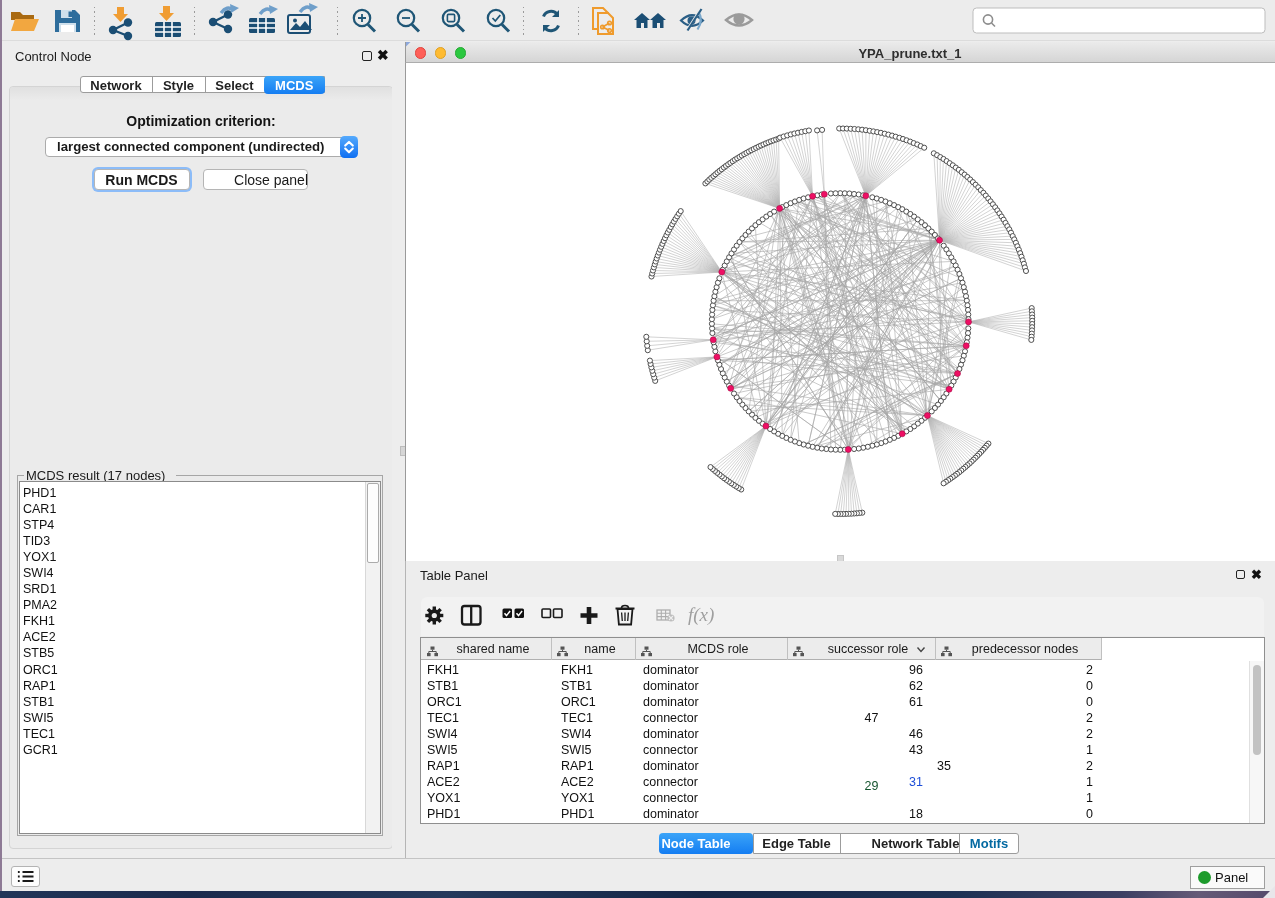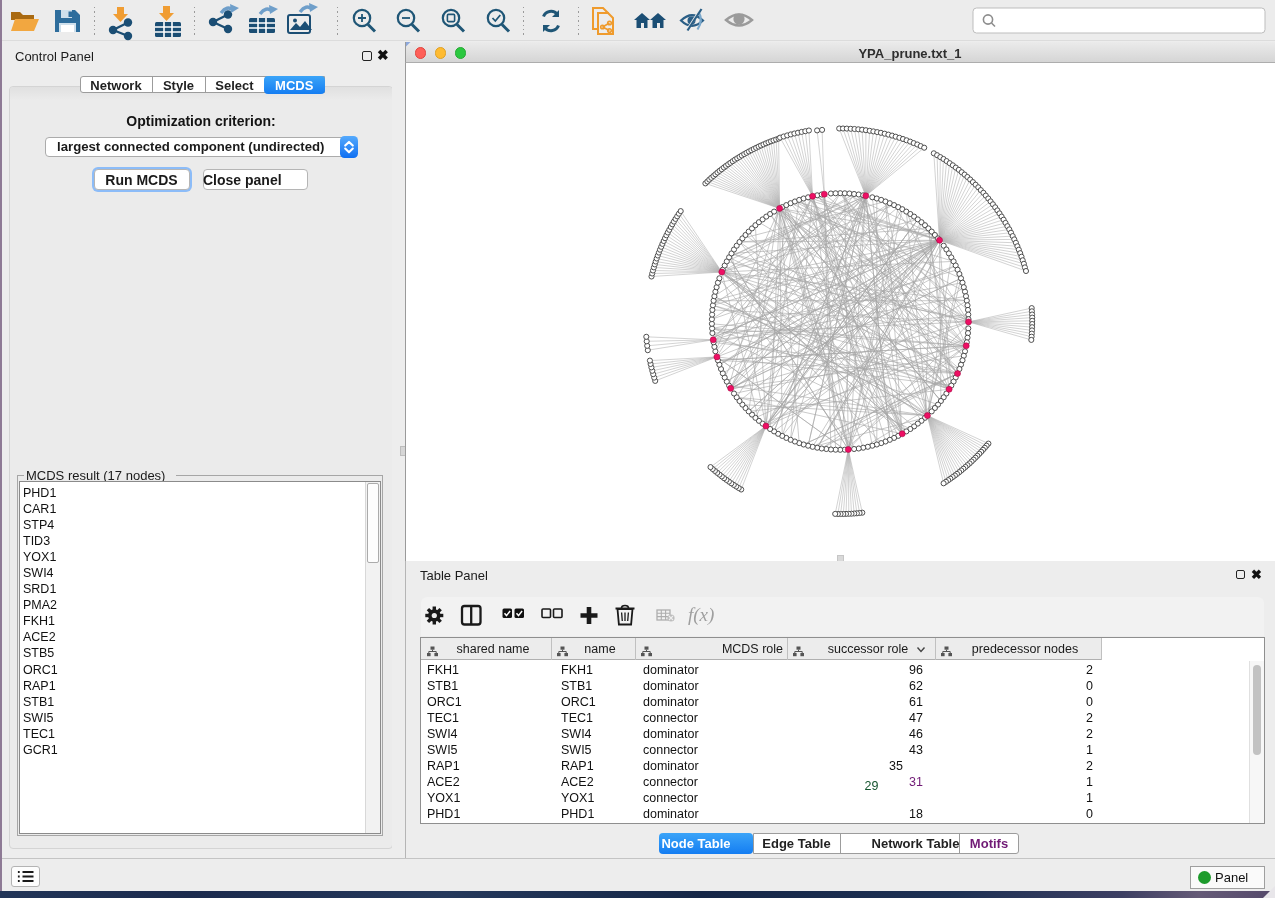--- a/index.html
+++ b/index.html
@@ -116,21 +116,21 @@
 
 <g>
  <path d="M726 20 q13 -11 26 0 q-13 11 -26 0 z" fill="none" stroke="#9b9b9b" stroke-width="2.4"></path>
  <circle cx="739" cy="19" r="5.6" fill="#9b9b9b"></circle>
 </g>
 
 <rect x="973" y="8" width="292" height="25" rx="3.5" fill="#fff" stroke="#bdbdbd"></rect>
 <circle cx="988" cy="19.5" r="4.6" fill="none" stroke="#8d8d8d" stroke-width="1.6"></circle>
 <path d="M991.5 23 L995 26.5" stroke="#8d8d8d" stroke-width="1.6"></path>
 </svg>
-<div class="txt" style="left:15px;top:49px;font-size:13px;color:#1c1c1c">Control Panel</div>
+<div class="txt" style="left:15px;top:49px;font-size:13px;color:#1c1c1c">Control Node</div>
 <div class="abs" style="left:362px;top:51px;width:10px;height:10px;border:1.6px solid #222;border-radius:2px"></div>
 <div class="txt" style="left:377px;top:47px;font-size:14px;font-weight:bold;color:#111">✖</div>
 <div class="abs" style="left:9px;top:86px;width:384px;height:763px;background:#ebebeb;border:1px solid #d4d4d4;border-radius:4px"></div>
 <div class="abs" style="left:10px;top:87px;width:382px;height:13px;background:linear-gradient(180deg,#e0e0e0,#ebebeb);border-radius:4px 4px 0 0"></div>
 <div class="abs" style="left:80px;top:76px;width:245px;height:17px;background:#fff;border:1px solid #9c9c9c;border-radius:3px 0 0 3px"></div>
 <div class="abs" style="left:151.5px;top:76px;width:1px;height:17px;background:#9c9c9c"></div>
 <div class="abs" style="left:204.5px;top:76px;width:1px;height:17px;background:#9c9c9c"></div>
 <div class="txt" style="left:80px;top:78px;width:72px;text-align:center;font-size:13px;font-weight:bold;color:#222">Network</div>
 <div class="txt" style="left:152px;top:78px;width:53px;text-align:center;font-size:13px;font-weight:bold;color:#222">Style</div>
 <div class="txt" style="left:205px;top:78px;width:59px;text-align:center;font-size:13px;font-weight:bold;color:#222">Select</div>
@@ -142,21 +142,21 @@
 <div class="abs" style="left:339.5px;top:136px;width:18px;height:21.5px;background:linear-gradient(180deg,#55aafd,#0f6ff2);border-radius:4.5px"></div>
 <svg class="abs" style="left:339.5px;top:136px" width="18" height="22" viewBox="0 0 18 22">
     <g stroke="#fff" stroke-width="2.1" fill="none" stroke-linecap="round" stroke-linejoin="round">
       <path d="M5.2 9.6 L9 5.9 L12.8 9.6"></path>
       <path d="M5.2 12.6 L9 16.3 L12.8 12.6"></path>
     </g>
   </svg>
 <div class="abs" style="left:93.5px;top:169px;width:96px;height:21px;background:#fff;border:1px solid #b5b5b5;border-radius:4px;box-shadow:0 0 0 2px #8cbcf8"></div>
 <div class="txt" style="left:93.5px;top:172px;width:96px;text-align:center;font-size:14px;font-weight:bold;color:#1a1a1a">Run MCDS</div>
 <div class="abs" style="left:203px;top:169px;width:105px;height:21px;background:#fff;border:1px solid #b5b5b5;border-radius:4px"></div>
-<div class="txt" style="left:203px;top:172px;width:105px;text-align:left;font-size:14px;font-weight:bold;color:#1a1a1a">Close panel</div>
+<div class="txt" style="left:203px;top:172px;width:105px;text-align:right;font-size:14px;font-weight:normal;color:#1a1a1a">Close panel</div>
 <div class="abs" style="left:17px;top:475px;width:366px;height:361px;border:1px solid #a6a6a6"></div>
 <div class="abs" style="left:24px;top:468px;width:152px;height:14px;background:#ebebeb"></div>
 <div class="txt" style="left:26px;top:468px;font-size:13px;color:#1a1a1a">MCDS result (17 nodes)</div>
 <div class="abs" style="left:19px;top:481px;width:362px;height:353px;background:#fff;border:1px solid #8b8b8b"></div>
 <div class="abs" style="left:23px;top:485px;font-size:12.5px;color:#111;line-height:16.05px">
     <div style="height:16.05px">PHD1</div>
     <div style="height:16.05px">CAR1</div>
     <div style="height:16.05px">STP4</div>
     <div style="height:16.05px">TID3</div>
     <div style="height:16.05px">YOX1</div>
@@ -663,21 +663,21 @@
 <div class="txt" style="left:569px;top:642px;width:62px;text-align:center;font-size:12.5px;color:#1a1a1a">name</div>
 <div class="abs" style="left:787px;top:638px;width:1px;height:22px;background:#c0c0c0"></div>
 <div class="abs" style="left:641px;top:643px;width:11px;height:11px"><svg width="11" height="11" viewBox="0 0 11 11">
       <g fill="#555">
         <rect x="3.5" y="0.5" width="4" height="3.2"></rect>
         <rect x="0" y="7" width="3.6" height="3.2"></rect>
         <rect x="7.4" y="7" width="3.6" height="3.2"></rect>
         <path d="M5.5 3.7 v1.8 M1.8 7 v-1.5 h7.4 V7" stroke="#555" fill="none"></path>
       </g>
     </svg></div>
-<div class="txt" style="left:653px;top:642px;width:130px;text-align:right;font-size:12.5px;color:#1a1a1a">MCDS role</div>
+<div class="txt" style="left:653px;top:642px;width:130px;text-align:center;font-size:12.5px;color:#1a1a1a">MCDS role</div>
 <div class="abs" style="left:935px;top:638px;width:1px;height:22px;background:#c0c0c0"></div>
 <div class="abs" style="left:793px;top:643px;width:11px;height:11px"><svg width="11" height="11" viewBox="0 0 11 11">
       <g fill="#555">
         <rect x="3.5" y="0.5" width="4" height="3.2"></rect>
         <rect x="0" y="7" width="3.6" height="3.2"></rect>
         <rect x="7.4" y="7" width="3.6" height="3.2"></rect>
         <path d="M5.5 3.7 v1.8 M1.8 7 v-1.5 h7.4 V7" stroke="#555" fill="none"></path>
       </g>
     </svg></div>
 <div class="txt" style="left:805px;top:642px;width:126px;text-align:center;font-size:12.5px;color:#1a1a1a">successor role</div>
@@ -705,59 +705,59 @@
 <div class="txt" style="left:820px;top:679.0px;width:103px;text-align:right;font-size:12.5px;color:#111">62</div>
 <div class="txt" style="left:1000px;top:679.0px;width:93px;text-align:right;font-size:12.5px;color:#111">0</div>
 <div class="txt" style="left:427px;top:695.0px;font-size:12.5px;color:#111">ORC1</div>
 <div class="txt" style="left:561px;top:695.0px;font-size:12.5px;color:#111">ORC1</div>
 <div class="txt" style="left:643px;top:695.0px;font-size:12.5px;color:#111">dominator</div>
 <div class="txt" style="left:820px;top:695.0px;width:103px;text-align:right;font-size:12.5px;color:#111">61</div>
 <div class="txt" style="left:1000px;top:695.0px;width:93px;text-align:right;font-size:12.5px;color:#111">0</div>
 <div class="txt" style="left:427px;top:711.0px;font-size:12.5px;color:#111">TEC1</div>
 <div class="txt" style="left:561px;top:711.0px;font-size:12.5px;color:#111">TEC1</div>
 <div class="txt" style="left:643px;top:711.0px;font-size:12.5px;color:#111">connector</div>
-<div class="txt" style="left:820px;top:711.0px;width:103px;text-align:right;font-size:12.5px;color:#111">47</div>
+<div class="txt" style="left:820px;top:711.0px;width:103px;text-align:center;font-size:12.5px;color:#111">47</div>
 <div class="txt" style="left:1000px;top:711.0px;width:93px;text-align:right;font-size:12.5px;color:#111">2</div>
 <div class="txt" style="left:427px;top:727.0px;font-size:12.5px;color:#111">SWI4</div>
 <div class="txt" style="left:561px;top:727.0px;font-size:12.5px;color:#111">SWI4</div>
 <div class="txt" style="left:643px;top:727.0px;font-size:12.5px;color:#111">dominator</div>
 <div class="txt" style="left:820px;top:727.0px;width:103px;text-align:right;font-size:12.5px;color:#111">46</div>
 <div class="txt" style="left:1000px;top:727.0px;width:93px;text-align:right;font-size:12.5px;color:#111">2</div>
 <div class="txt" style="left:427px;top:743.0px;font-size:12.5px;color:#111">SWI5</div>
 <div class="txt" style="left:561px;top:743.0px;font-size:12.5px;color:#111">SWI5</div>
 <div class="txt" style="left:643px;top:743.0px;font-size:12.5px;color:#111">connector</div>
 <div class="txt" style="left:820px;top:743.0px;width:103px;text-align:right;font-size:12.5px;color:#111">43</div>
 <div class="txt" style="left:1000px;top:743.0px;width:93px;text-align:right;font-size:12.5px;color:#111">1</div>
 <div class="txt" style="left:427px;top:759.0px;font-size:12.5px;color:#111">RAP1</div>
 <div class="txt" style="left:561px;top:759.0px;font-size:12.5px;color:#111">RAP1</div>
 <div class="txt" style="left:643px;top:759.0px;font-size:12.5px;color:#111">dominator</div>
-<div class="txt" style="left:800px;top:759.0px;width:103px;text-align:right;font-size:12.5px;color:#111">35</div>
+<div class="txt" style="left:848px;top:759.0px;width:103px;text-align:right;font-size:12.5px;color:#111">35</div>
 <div class="txt" style="left:1000px;top:759.0px;width:93px;text-align:right;font-size:12.5px;color:#111">2</div>
 <div class="txt" style="left:427px;top:775.0px;font-size:12.5px;color:#111">ACE2</div>
 <div class="txt" style="left:561px;top:775.0px;font-size:12.5px;color:#111">ACE2</div>
 <div class="txt" style="left:643px;top:775.0px;font-size:12.5px;color:#111">connector</div>
-<div class="txt" style="left:820px;top:775.0px;width:103px;text-align:right;font-size:12.5px;color:#701a75">31</div>
+<div class="txt" style="left:820px;top:775.0px;width:103px;text-align:right;font-size:12.5px;color:#1d4ed8">31</div>
 <div class="txt" style="left:1000px;top:775.0px;width:93px;text-align:right;font-size:12.5px;color:#111">1</div>
 <div class="txt" style="left:427px;top:791.0px;font-size:12.5px;color:#111">YOX1</div>
 <div class="txt" style="left:561px;top:791.0px;font-size:12.5px;color:#111">YOX1</div>
 <div class="txt" style="left:643px;top:791.0px;font-size:12.5px;color:#111">connector</div>
 <div class="txt" style="left:820px;top:779px;width:103px;text-align:center;font-size:12.5px;color:#14532d">29</div>
 <div class="txt" style="left:1000px;top:791.0px;width:93px;text-align:right;font-size:12.5px;color:#111">1</div>
 <div class="txt" style="left:427px;top:807.0px;font-size:12.5px;color:#111">PHD1</div>
 <div class="txt" style="left:561px;top:807.0px;font-size:12.5px;color:#111">PHD1</div>
 <div class="txt" style="left:643px;top:807.0px;font-size:12.5px;color:#111">dominator</div>
 <div class="txt" style="left:820px;top:807.0px;width:103px;text-align:right;font-size:12.5px;color:#111">18</div>
 <div class="txt" style="left:1000px;top:807.0px;width:93px;text-align:right;font-size:12.5px;color:#111">0</div>
 <div class="abs" style="left:1249px;top:661px;width:15px;height:162px;background:#f7f7f7;border-left:1px solid #e0e0e0"></div>
 <div class="abs" style="left:1252.5px;top:665px;width:8px;height:90px;background:#c2c2c2;border-radius:4px"></div>
 <div class="abs" style="left:659px;top:832.5px;width:94px;height:21.5px;background:linear-gradient(180deg,#3ba4f8,#147df2);border-radius:4px"></div>
 <div class="txt" style="left:659px;top:836px;width:74px;text-align:center;font-size:13px;font-weight:bold;color:#fff">Node Table</div>
 <div class="abs" style="left:753px;top:833px;width:266px;height:20.5px;background:#fff;border:1px solid #9c9c9c;border-radius:0 3px 3px 0"></div>
 <div class="abs" style="left:839.5px;top:833px;width:1px;height:20.5px;background:#9c9c9c"></div>
 <div class="abs" style="left:958.5px;top:833px;width:1px;height:20.5px;background:#9c9c9c"></div>
 <div class="txt" style="left:753px;top:836px;width:87px;text-align:center;font-size:13px;font-weight:bold;color:#222">Edge Table</div>
 <div class="txt" style="left:856px;top:836px;width:119px;text-align:center;font-size:13px;font-weight:bold;color:#222">Network Table</div>
-<div class="txt" style="left:959px;top:836px;width:60px;text-align:center;font-size:13px;font-weight:bold;color:#701a75">Motifs</div>
+<div class="txt" style="left:959px;top:836px;width:60px;text-align:center;font-size:13px;font-weight:bold;color:#0369a1">Motifs</div>
 <div class="abs" style="left:1190px;top:865.5px;width:75px;height:23px;background:#fafafa;border:1px solid #9f9f9f"></div>
 <div class="abs" style="left:1197.5px;top:871px;width:13px;height:13px;border-radius:50%;background:#1d9b2c"></div>
 <div class="txt" style="left:1215px;top:870px;font-size:13px;color:#111">Panel</div>
 <svg class="abs" style="left:1263px;top:886px" width="12" height="12" viewBox="0 0 12 12">
     <path d="M12 0 V12 H0 Z" fill="#e8e6ea"></path>
   </svg>
 </body></html>

